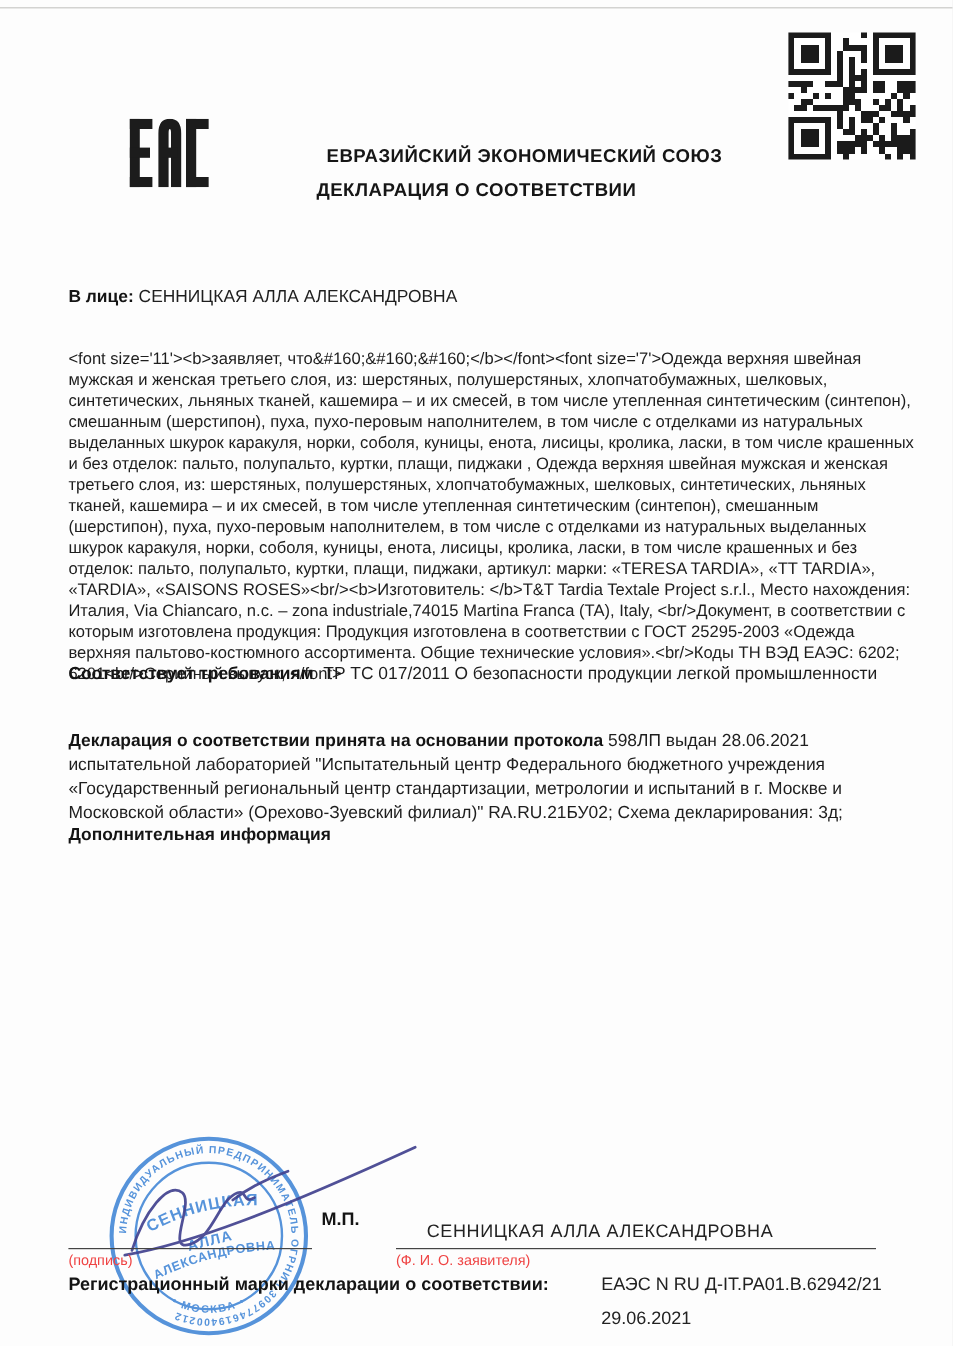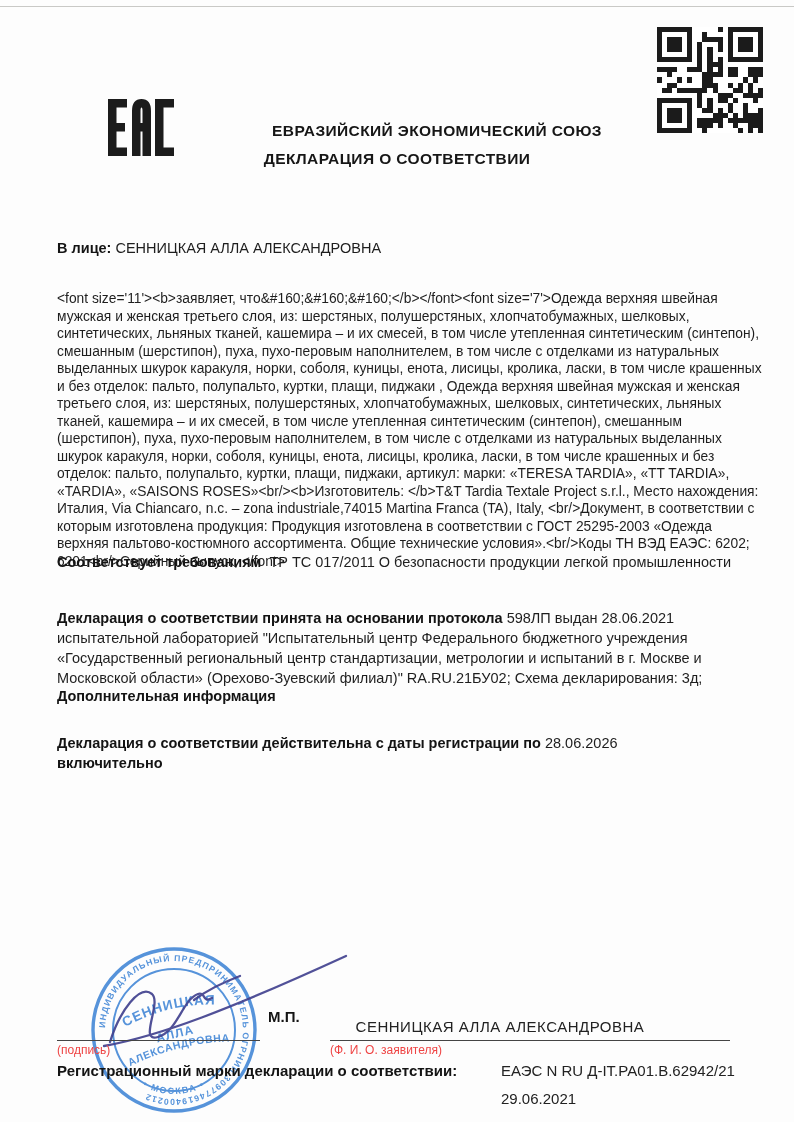--- a/index.html
+++ b/index.html
@@ -195,21 +195,20 @@
   <p class="abs para" style="top:238px;"><b>В лице:</b><span> СЕННИЦКАЯ АЛЛА АЛЕКСАНДРОВНА</span></p>
 
   <div class="abs body-block" style="top:262px;">&lt;font size='11'&gt;&lt;b&gt;заявляет, что&amp;#160;&amp;#160;&amp;#160;&lt;/b&gt;&lt;/font&gt;&lt;font size='7'&gt;Одежда верхняя швейная мужская и женская третьего слоя, из: шерстяных, полушерстяных, хлопчатобумажных, шелковых, синтетических, льняных тканей, кашемира – и их смесей, в том числе утепленная синтетическим (синтепон), смешанным (шерстипон), пуха, пухо-перовым наполнителем, в том числе с отделками из натуральных выделанных шкурок каракуля, норки, соболя, куницы, енота, лисицы, кролика, ласки, в том числе крашенных и без отделок: пальто, полупальто, куртки, плащи, пиджаки , Одежда верхняя швейная мужская и женская третьего слоя, из: шерстяных, полушерстяных, хлопчатобумажных, шелковых, синтетических, льняных тканей, кашемира – и их смесей, в том числе утепленная синтетическим (синтепон), смешанным (шерстипон), пуха, пухо-перовым наполнителем, в том числе с отделками из натуральных выделанных шкурок каракуля, норки, соболя, куницы, енота, лисицы, кролика, ласки, в том числе крашенных и без отделок: пальто, полупальто, куртки, плащи, пиджаки, артикул: марки: «TERESA TARDIA», «TT TARDIA», «TARDIA», «SAISONS ROSES»&lt;br/&gt;&lt;b&gt;Изготовитель: &lt;/b&gt;T&amp;T Tardia Textale Project s.r.l., Место нахождения: Италия, Via Chiancaro, n.c. – zona industriale,74015 Martina Franca (TA), Italy, &lt;br/&gt;Документ, в соответствии с которым изготовлена продукция: Продукция изготовлена в соответствии с ГОСТ 25295-2003 «Одежда верхняя пальтово-костюмного ассортимента. Общие технические условия».&lt;br/&gt;Коды ТН ВЭД ЕАЭС: 6202; 6201&lt;br/&gt;Серийный выпуск, &lt;/font&gt;</div>
 
   <p class="abs para" style="top:552px;"><b>Соответствует требованиям</b><span>&nbsp; ТР ТС 017/2011 О безопасности продукции легкой промышленности</span></p>
 
   <p class="abs para" style="top:608px;"><b>Декларация о соответствии принята на основании протокола</b><span> 598ЛП выдан 28.06.2021 испытательной лабораторией "Испытательный центр Федерального бюджетного учреждения «Государственный региональный центр стандартизации, метрологии и испытаний в г. Москве и Московской области» (Орехово-Зуевский филиал)" RA.RU.21БУ02; Схема декларирования: 3д;</span></p>
 
   <p class="abs para" style="top:686px;"><b>Дополнительная информация</b></p>
 
-  <p class="abs para" style="top:733px;"><b>Декларация о соответствии действительна с даты регистрации по</b><span> 28.06.2026</span><br><b>включительно</b></p>
 
   <svg class="abs stamp-wrap" viewBox="-88 -90 176 180" id="stamp-svg">
     <defs>
       <path id="ringPath" d="M -69 0 A 69 69 0 1 1 69 0 A 69 69 0 1 1 -69 0"></path>
       <path id="bottomPath" d="M -50 40 A 64 64 0 0 0 50 40"></path>
       <path id="arcUp" d="M -56 -12 Q 0 -30 56 -12"></path>
       <path id="arcDown" d="M -58 26 Q 0 12 58 26"></path>
     </defs>
     <circle cx="0" cy="0" r="81" fill="none" stroke="#3f85d6" stroke-width="3.4"></circle>
     <circle cx="0" cy="0" r="61" fill="none" stroke="#3f85d6" stroke-width="2"></circle>

